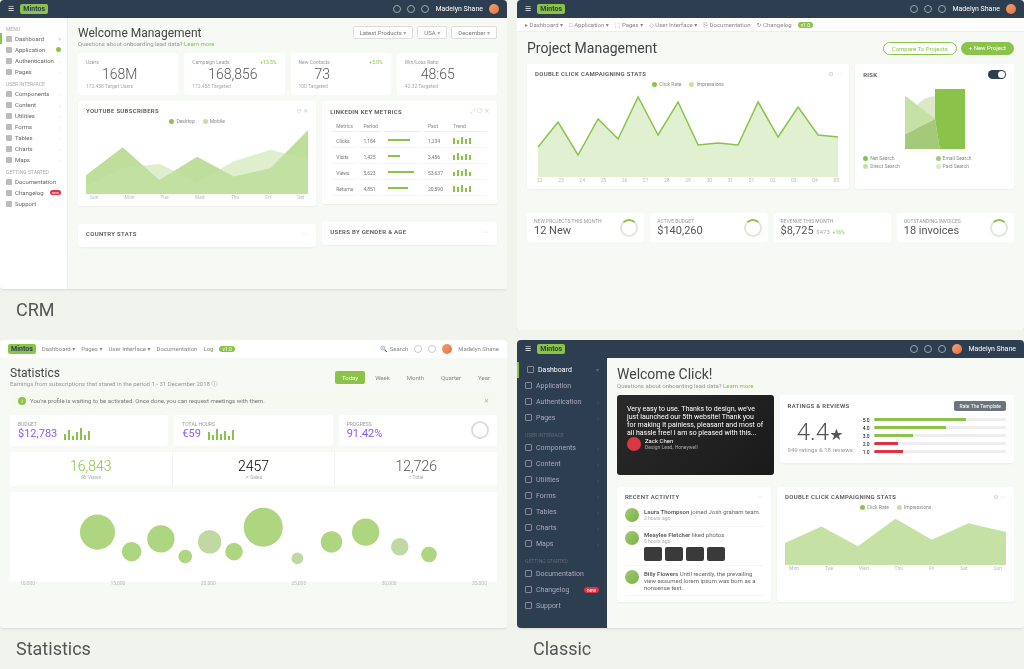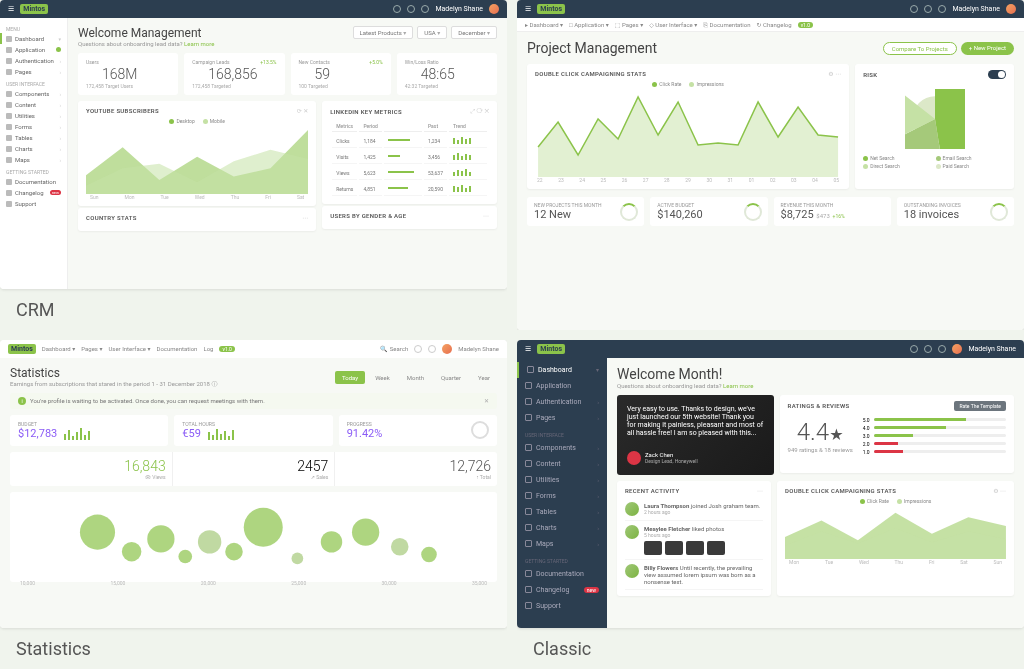--- a/index.html
+++ b/index.html
@@ -39,21 +39,21 @@
 .side-d .item { display:flex; align-items:center; gap:4px; padding:4px 8px; }
 .side-d .item.active { color:#fff; border-left:2px solid #8bc34a; }
 .side-d .hdr { color:#667; font-size:5px; padding:6px 8px 2px; text-transform:uppercase; }
 .side-d .chev { margin-left:auto; color:#667; font-size:6px; }
 .side-d .ic { width:7px; height:7px; border:1px solid #889; border-radius:1px; flex-shrink:0; }
 .side-d .pill { background:#dc3545; color:#fff; border-radius:4px; padding:0 3px; font-size:5px; margin-left:auto; }
 
 .main { flex:1; background:#f7f9f5; padding:8px 10px; overflow:hidden; }
 
 
-.card { background:#fff; border-radius:3px; padding:6px 8px; margin-bottom:2px; box-shadow:0 1px 2px rgba(0,0,0,0.05); }
+.card { background:#fff; border-radius:3px; padding:6px 8px; margin-bottom:18px; box-shadow:0 1px 2px rgba(0,0,0,0.05); }
 .card-hd { display:flex; justify-content:space-between; align-items:center; margin-bottom:4px; }
 .card-ttl { font-size:6px; font-weight:600; color:#555; text-transform:uppercase; letter-spacing:0.3px; }
 
 
 .crm-head { display:flex; justify-content:space-between; align-items:flex-start; margin-bottom:6px; }
 .crm-title { font-size:12px; color:#444; font-weight:400; }
 .crm-sub { font-size:6px; color:#999; }
 .crm-sub .link { color:#8bc34a; }
 .selects { display:flex; gap:4px; }
 .sel { border:1px solid #ddd; border-radius:2px; padding:2px 6px; font-size:6px; color:#777; background:#fff; }
@@ -104,29 +104,29 @@
 .tab.active { background:#8bc34a; color:#fff; }
 .alert { background:#f5f9f0; border-radius:3px; padding:4px 8px; font-size:6px; color:#777; display:flex; align-items:center; gap:4px; margin-bottom:6px; }
 .alert .aic { width:8px; height:8px; border-radius:50%; background:#8bc34a; color:#fff; text-align:center; line-height:8px; font-size:5px; }
 .stat-kpis { display:flex; gap:6px; margin-bottom:6px; }
 .skpi { flex:1; background:#fff; border-radius:3px; padding:6px 8px; position:relative; }
 .skpi-l { font-size:5px; color:#999; text-transform:uppercase; }
 .skpi-v { font-size:11px; color:#8b5cf6; }
 .bars { display:inline-block; vertical-align:bottom; margin-left:6px; }
 .bars span { display:inline-block; width:2px; margin:0 1px; background:#8bc34a; vertical-align:bottom; }
 .mid-stats { display:flex; background:#fff; border-radius:3px; margin-bottom:6px; }
-.ms { flex:1; text-align:right; padding:6px; border-right:1px solid #f0f0f0; }
+.ms { flex:1; text-align:center; padding:6px; border-right:1px solid #f0f0f0; }
 .ms:last-child { border:none; }
 .ms-v { font-size:14px; color:#8bc34a; font-weight:300; }
 .ms-l { font-size:5px; color:#aaa; }
 .bubble-chart { background:#fff; border-radius:3px; height:90px; padding:6px; }
 
 
 .wb-title { font-size:14px; color:#444; }
-.hero { background:linear-gradient(135deg,#2a2a2a,#1a1a1a); color:#fff; border-radius:3px; padding:10px; font-size:7px; height:80px; display:flex; flex-direction:column; justify-content:space-between; }
+.hero { background:linear-gradient(135deg,#2a2a2a,#1a1a1a); color:#fff; border-radius:3px; padding:10px; font-size:7px; height:80px; display:flex; flex-direction:column; }
 .hero-auth { display:flex; align-items:center; gap:4px; font-size:6px; }
 .hero-auth .av { width:14px; height:14px; border-radius:50%; background:#dc3545; }
 .rating { text-align:center; }
 .rating-v { font-size:24px; color:#555; font-weight:300; }
 .rating-s { color:#555; }
 .rating-sub { font-size:6px; color:#999; }
 .rbar { display:flex; align-items:center; gap:4px; font-size:5px; margin:2px 0; }
 .rbar .track { flex:1; height:3px; background:#eee; border-radius:2px; overflow:hidden; }
 .activity-item { display:flex; gap:5px; padding:4px 0; border-bottom:1px solid #f5f5f5; }
 .activity-item .av { width:14px; height:14px; border-radius:50%; background:linear-gradient(135deg,#a0c878,#7cb342); flex-shrink:0; }
@@ -255,21 +255,21 @@
                   <span class="pct-up">+13.5%</span>
                 </div>
                 <div class="kpi-v">168,856</div>
                 <div class="kpi-s">172,458 Targeted</div>
               </div>
         <div class="kpi">
                 <div class="kpi-l">
                   <span>New Contacts</span>
                   <span class="pct-up">+5.0%</span>
                 </div>
-                <div class="kpi-v">59</div>
+                <div class="kpi-v">73</div>
                 <div class="kpi-s">100 Targeted</div>
               </div>
         <div class="kpi">
                 <div class="kpi-l">
                   <span>Win/Loss Ratio</span>
                 </div>
                 <div class="kpi-v">48:65</div>
                 <div class="kpi-s">42:32 Targeted</div>
               </div>
       </div>
@@ -691,21 +691,21 @@
               <span class="ic"></span>
               <span>Changelog</span>
               <span class="pill">new</span>
             </div>
       <div class="item">
               <span class="ic"></span>
               <span>Support</span>
             </div>
     </div>
     <div class="main">
-      <div class="wb-title">Welcome Month!</div>
+      <div class="wb-title">Welcome Click!</div>
       <div class="crm-sub" style="margin-bottom:6px"><span>Questions about onboarding lead data?</span> <span class="link">Learn more</span></div>
       <div class="row" style="margin-bottom:6px">
         <div style="flex:1" class="hero">
           <div>Very easy to use. Thanks to design, we've just launched our 5th website! Thank you for making it painless, pleasant and most of all hassle free! I am so pleased with this...</div>
           <div class="hero-auth">
                   <span class="av"></span>
                   <div>
                     <div>Zack Chen</div>
                     <div style="color:#aaa;font-size:5px">Design Lead, Honeywell</div>
                   </div>

